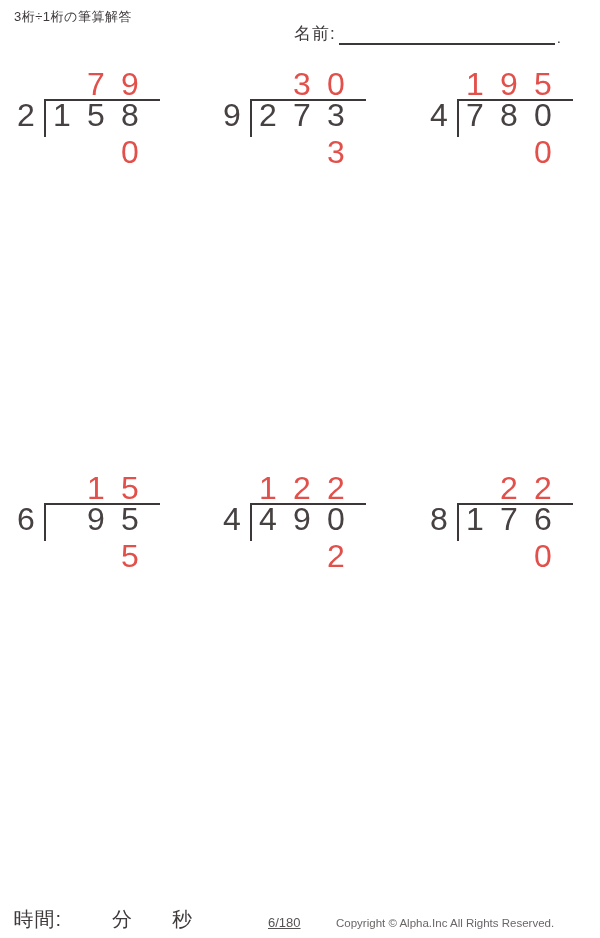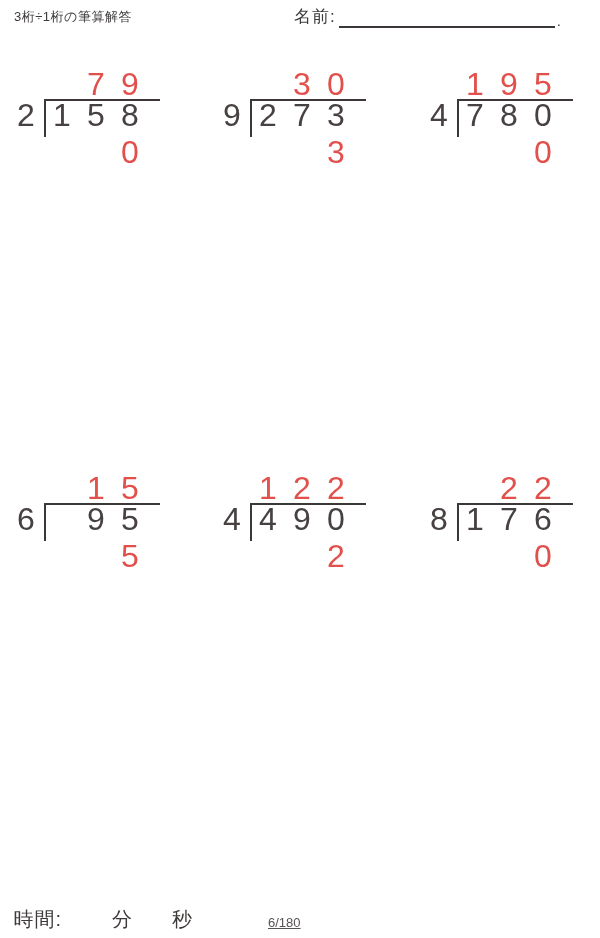--- a/index.html
+++ b/index.html
@@ -23,21 +23,21 @@
     position: absolute;
     left: 14px;
     top: 8px;
     font-size: 13px;
     color: #3e3a3a;
     letter-spacing: 0.5px;
   }
   .name-row {
     position: absolute;
     left: 294px;
-    top: 5px;
+    top: 22px;
     display: flex;
     align-items: flex-end;
   }
   .name-label {
     font-size: 17px;
     color: #3e3a3a;
     letter-spacing: 1px;
   }
   .name-line {
     display: inline-block;
@@ -272,14 +272,15 @@
       <span class="cell red">0</span>
     </div>
   </div>
 
   <div class="time-field">
     <span class="time-label">時間:</span>
     <span class="minutes-label">分</span>
     <span class="seconds-label">秒</span>
   </div>
   <div class="page-indicator">6/180</div>
+  <div class="copyright">Copyright © Alpha.Inc All Rights Reserved.</div>
 
 </div>
 
 </body></html>

